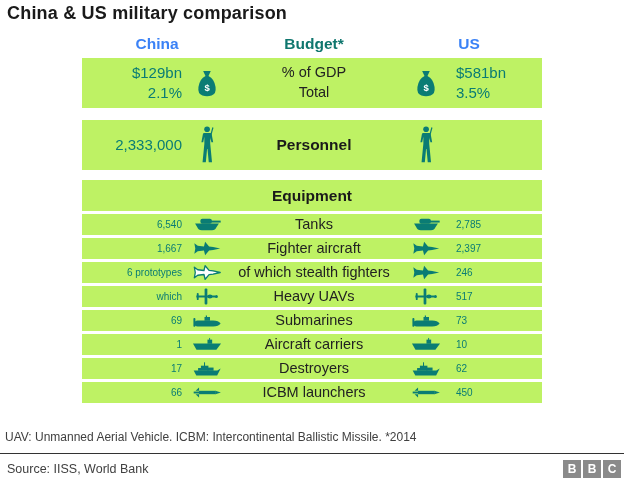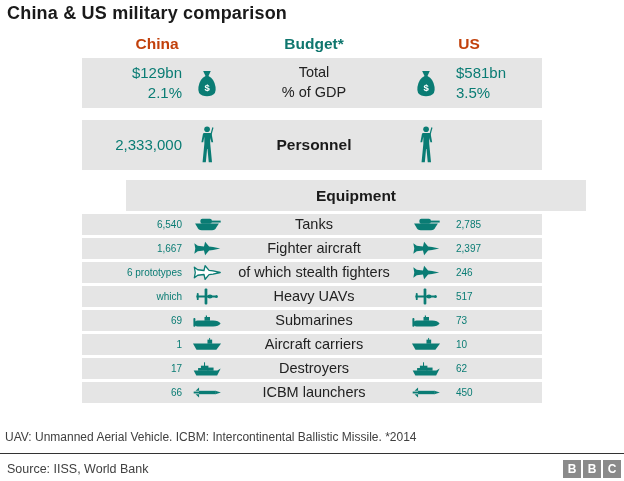--- a/index.html
+++ b/index.html
@@ -10,30 +10,30 @@
   }
   .title {
     position:absolute; left:7px; top:3px;
     font-size:18px; font-weight:bold; color:#1a1a1a; letter-spacing:.2px;
   }
   .grid {
     display:grid; grid-template-columns:100px 50px 1fr 60px 86px;
     align-items:center; height:100%;
   }
   .abs { position:absolute; left:82px; width:460px; }
-  .band { background:#e5e5e5; }
+  .band { background:#bef264; }
   .hdr-row { top:32px; height:24px; }
   .hdr { font-size:15.5px; font-weight:bold; text-align:center; }
-  .hdr.teal { color:#c2410c; }
+  .hdr.teal { color:#3b82f6; }
   .hdr.dark { color:#0f766e; }
   .span12 { grid-column:1 / 3; }
   .span45 { grid-column:4 / 6; }
   .budget-band { top:58px; height:50px; }
   .personnel-band { top:120px; height:50px; }
-  .equip-hdr { top:180px; height:31px;margin-left:44px; }
+  .equip-hdr { top:180px; height:31px; }
   .equip-row { height:21px; }
   .val { color:#0a7c74; font-size:15px; line-height:1.35; }
   .val-sm { color:#0a7c74; font-size:10px; }
   .ra { text-align:right; }
   .la { text-align:left; }
   .lbl { color:#222; font-size:14.5px; text-align:center; line-height:1.35; }
   .lbl-bold { color:#1a1a1a; font-size:15.5px; font-weight:bold; text-align:center; }
   .iconcell { display:flex; justify-content:center; align-items:center; }
   svg.ic { fill:#0a7c74; stroke:none; display:block; }
   svg.ic.outline { fill:#ffffff; stroke:#0a7c74; stroke-width:1.4; stroke-linejoin:round; }
@@ -119,22 +119,22 @@
     <div class="val ra">
       <div>$129bn</div>
       <div>2.1%</div>
     </div>
     <div class="iconcell">
       <svg class="ic ic-bag">
           <use href="#sym-money-bag"></use>
         </svg>
     </div>
     <div class="lbl">
+      <div>% of GDP</div>
       <div>Total</div>
-      <div>% of GDP</div>
     </div>
     <div class="iconcell">
       <svg class="ic ic-bag">
           <use href="#sym-money-bag"></use>
         </svg>
     </div>
     <div class="val la">
       <div>$581bn</div>
       <div>3.5%</div>
     </div>

